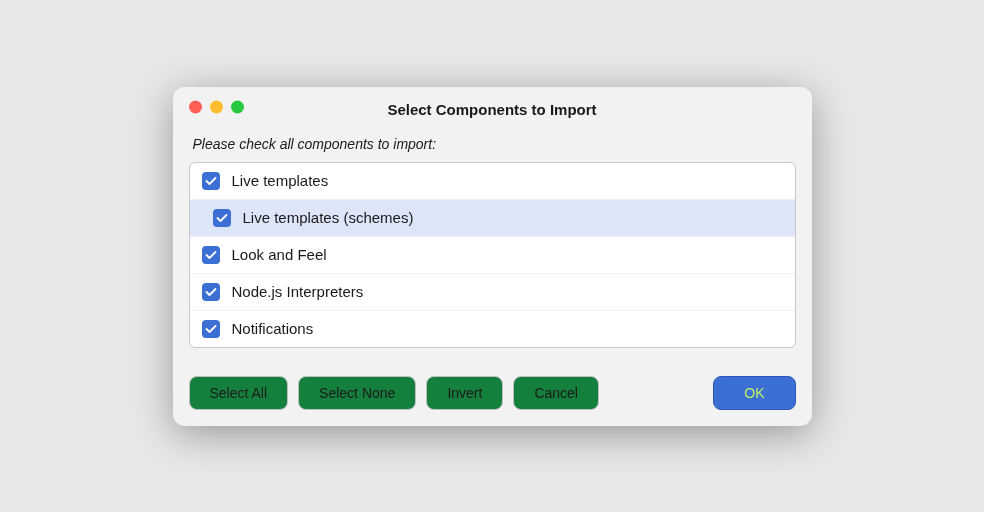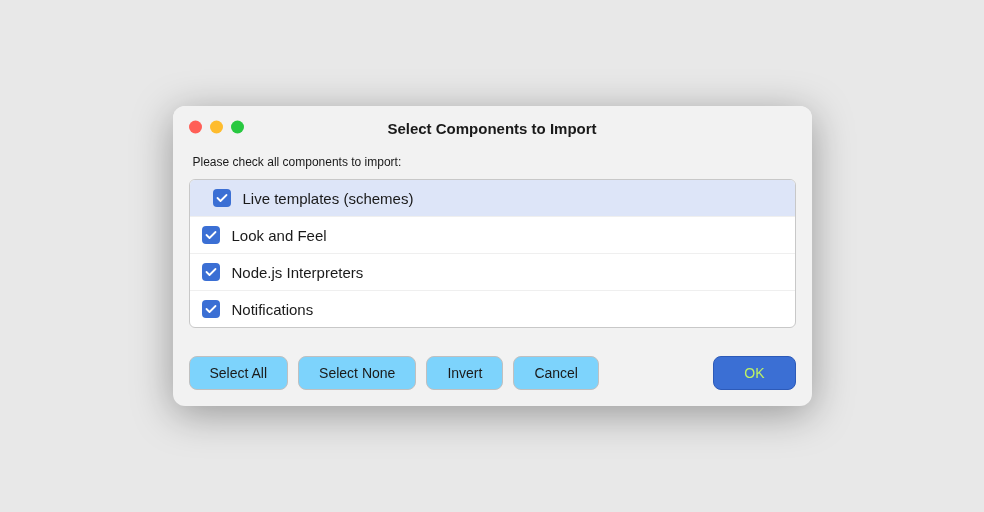--- a/index.html
+++ b/index.html
@@ -57,24 +57,25 @@
       font-size: 15px;
       font-weight: 600;
       color: #1a1a1a;
     }
 
     .dialog-body {
       padding: 8px 16px 16px 16px;
     }
 
     .instruction {
-      font-size: 12px;
+      font-size: 14px;
       color: #1a1a1a;
       margin-bottom: 10px;
       padding-left: 4px;
+      font-style: italic;
     }
 
     .list-container {
       border: 1px solid #c8c8c8;
       border-radius: 6px;
       background: #ffffff;
       overflow: hidden;
     }
 
     .list-item {
@@ -122,21 +123,21 @@
       gap: 10px;
       padding: 12px 16px 16px 16px;
     }
 
     .btn {
       padding: 8px 20px;
       border-radius: 8px;
       font-size: 14px;
       cursor: pointer;
       border: 1px solid #c0c0c0;
-      background: #7dd3fc;
+      background: #15803d;
       color: #1a1a1a;
       font-family: inherit;
     }
 
     .btn.primary {
       background: #3b6fd4;
       color: #bef264;
       border: 1px solid #2d5ab8;
       font-weight: 500;
       padding: 8px 30px;
@@ -153,20 +154,28 @@
       <button class="window-btn minimize"></button>
       <button class="window-btn maximize"></button>
     </div>
     <span class="dialog-title">Select Components to Import</span>
   </div>
 
   <div class="dialog-body">
     <div class="instruction">Please check all components to import:</div>
 
     <div class="list-container">
+    <div class="list-item">
+          <div class="checkbox">
+            <svg viewBox="0 0 12 12" fill="none" xmlns="http://www.w3.org/2000/svg">
+      <polyline points="1.5,6 4.5,9 10.5,3" stroke="white" stroke-width="1.8" stroke-linecap="round" stroke-linejoin="round"></polyline>
+    </svg>
+          </div>
+          <span class="item-label">Live templates</span>
+        </div>
         <div class="list-item selected">
           <div class="checkbox">
             <svg viewBox="0 0 12 12" fill="none" xmlns="http://www.w3.org/2000/svg">
       <polyline points="1.5,6 4.5,9 10.5,3" stroke="white" stroke-width="1.8" stroke-linecap="round" stroke-linejoin="round"></polyline>
     </svg>
           </div>
           <span class="item-label">Live templates (schemes)</span>
         </div>
         <div class="list-item">
           <div class="checkbox">

